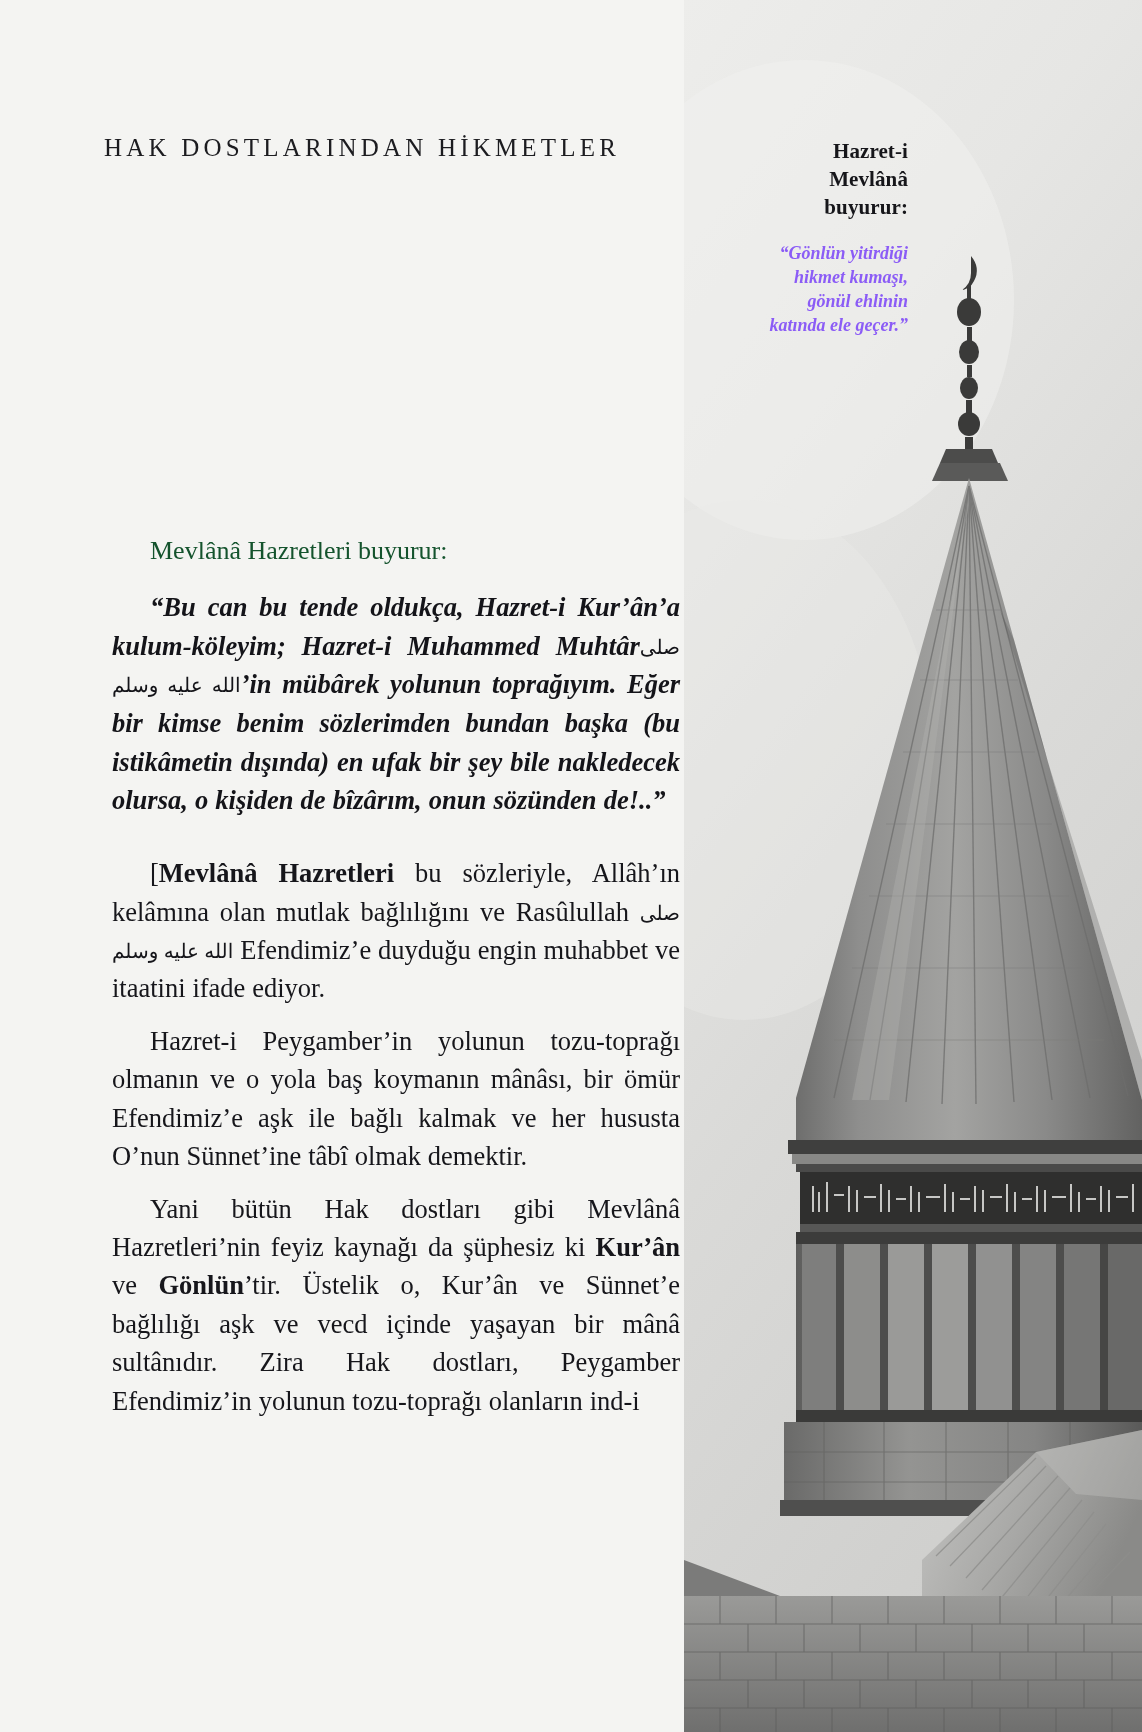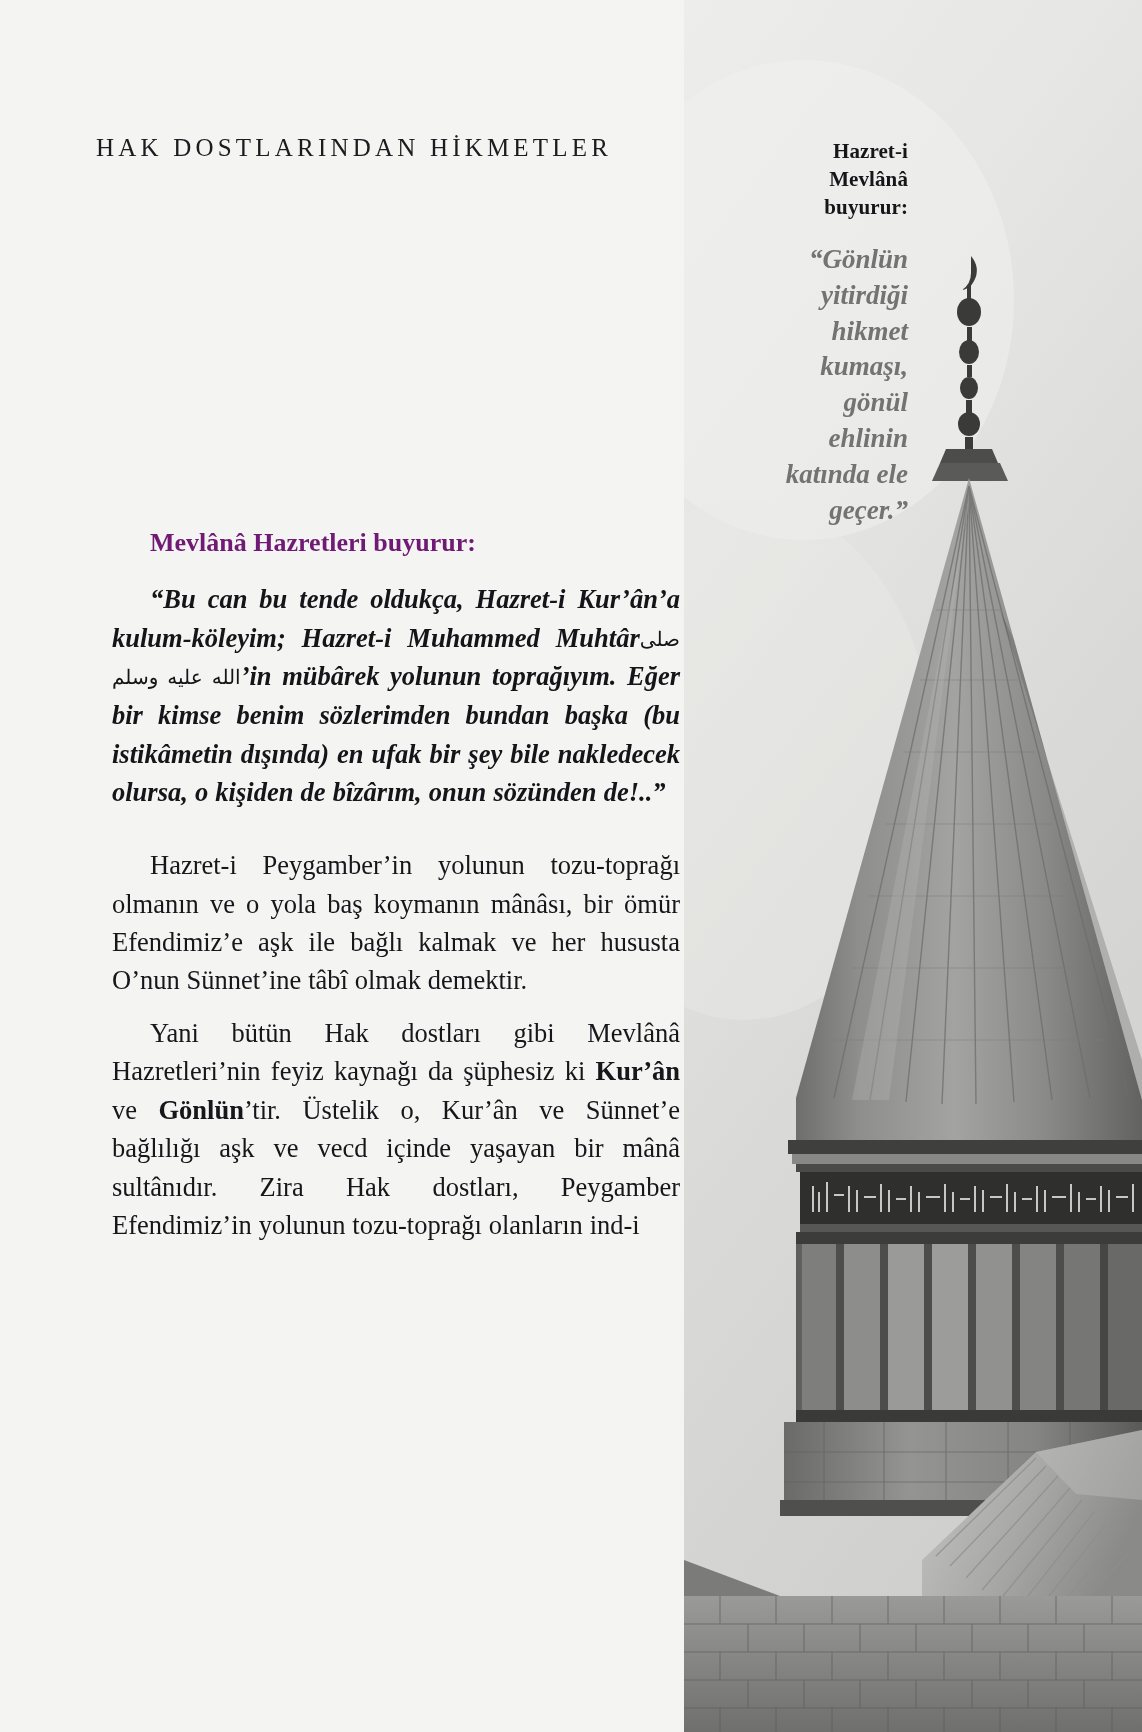--- a/index.html
+++ b/index.html
@@ -24,40 +24,40 @@
   .sidebar{
     position:absolute;left:760px;top:138px;width:148px;
     text-align:right;z-index:5;
   }
   .sidebar-head{
     font-weight:bold;font-size:21px;line-height:1.33;
     color:#16161a;letter-spacing:.1px;
   }
   .sidebar-quote{
     margin-top:20px;
-    font-style:italic;font-weight:bold;font-size:27px;line-height:1.33;
-    color:#737373;
+    font-style:italic;font-weight:bold;font-size:18px;line-height:1.33;
+    color:#8b5cf6;
   }
   .eyebrow{
-    position:absolute;left:96px;top:134px;
+    position:absolute;left:104px;top:134px;
     font-size:25px;letter-spacing:4.2px;color:#1c1c20;
     white-space:nowrap;
   }
   .title{
     position:absolute;left:114px;top:192px;
     font-size:51px;font-weight:bold;color:#111115;
     letter-spacing:-.2px;white-space:nowrap;
   }
   .title .hon{font-size:27px;font-weight:normal;vertical-align:2px;letter-spacing:0;}
 
   .body{position:absolute;left:112px;top:528px;width:568px;}
 
   .lead{
-    font-weight:bold;font-size:26px;color:#701a75;
-    margin:0 0 22px 0;text-indent:38px;
+    font-weight:normal;font-size:26px;color:#14532d;
+    margin:8px 0 22px 0;text-indent:38px;
   }
   .quote{
     font-style:italic;font-weight:bold;font-size:26.5px;
     line-height:1.46;color:#141419;
     text-align:justify;text-indent:38px;
     margin:0 0 34px 0;
     -webkit-hyphens:none;hyphens:none;
     word-spacing:.5px;
   }
   .quote .hon{font-style:normal;font-weight:normal;font-size:20px;vertical-align:1px;}
@@ -312,20 +312,21 @@
 
   <div class="eyebrow">HAK DOSTLARINDAN HİKMETLER</div>
 
 
   <div class="body">
 
     <p class="lead">Mevlânâ Hazretleri buyurur:</p>
 
     <p class="quote"><span>“Bu can bu tende oldukça, Hazret-i Kur’ân’a kulum-köleyim; Hazret-i Muhammed Muhtâr</span><span class="hon">صلى الله عليه وسلم</span><span>’in mübârek yolunun toprağıyım. Eğer bir kimse benim sözlerimden bundan başka (bu istikâmetin dışında) en ufak bir şey bile nakledecek olursa, o kişiden de bîzârım, onun sözünden de!..”</span></p>
 
+    <p class="para"><span>[</span><b>Mevlânâ Hazretleri</b><span> bu sözleriyle, Allâh’ın kelâmına olan mutlak bağlılığını ve Rasûlullah </span><span class="hon">صلى الله عليه وسلم</span><span> Efendimiz’e duyduğu engin muhabbet ve itaatini ifade ediyor.</span></p>
 
     <p class="para">Hazret-i Peygamber’in yolunun tozu-toprağı olmanın ve o yola baş koymanın mânâsı, bir ömür Efendimiz’e aşk ile bağlı kalmak ve her hususta O’nun Sünnet’ine tâbî olmak demektir.</p>
 
     <p class="para"><span>Yani bütün Hak dostları gibi Mevlânâ Hazretleri’nin feyiz kaynağı da şüphesiz ki </span><b>Kur’ân</b><span> ve </span><b>Gönlün</b><span>’tir. Üstelik o, Kur’ân ve Sünnet’e bağlılığı aşk ve vecd içinde yaşayan bir mânâ sultânıdır. Zira Hak dostları, Peygamber Efendimiz’in yolunun tozu-toprağı olanların ind-i</span></p>
 
   </div>
 
 </div>
 
 </body></html>

